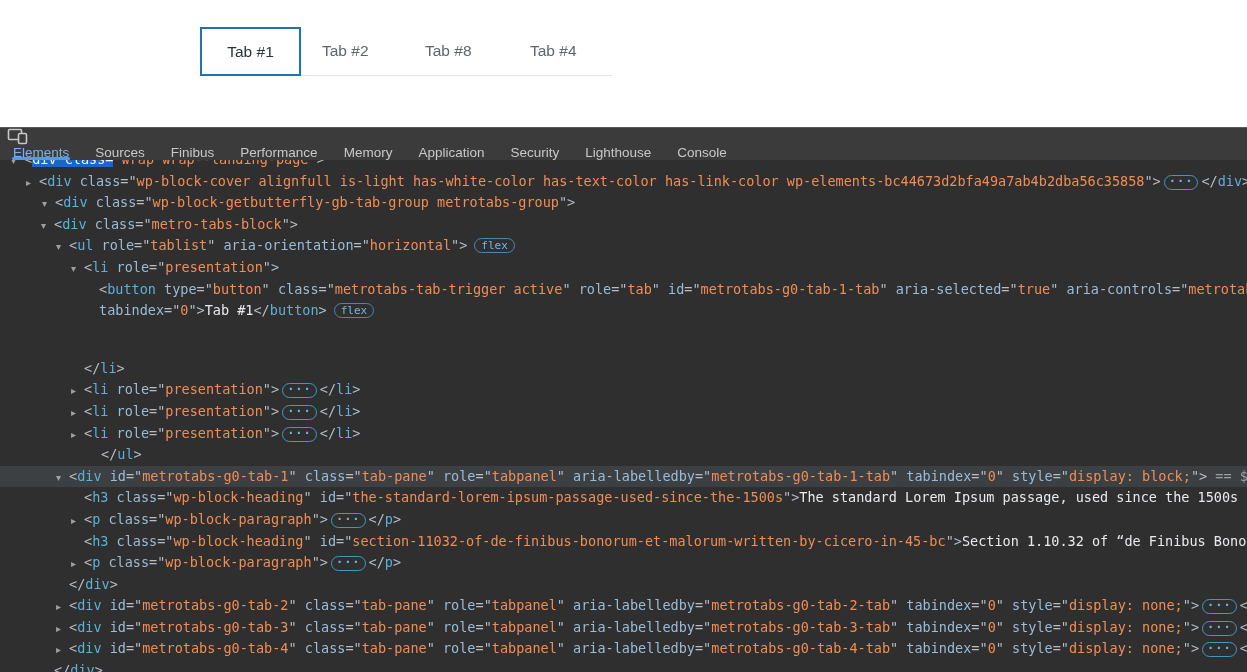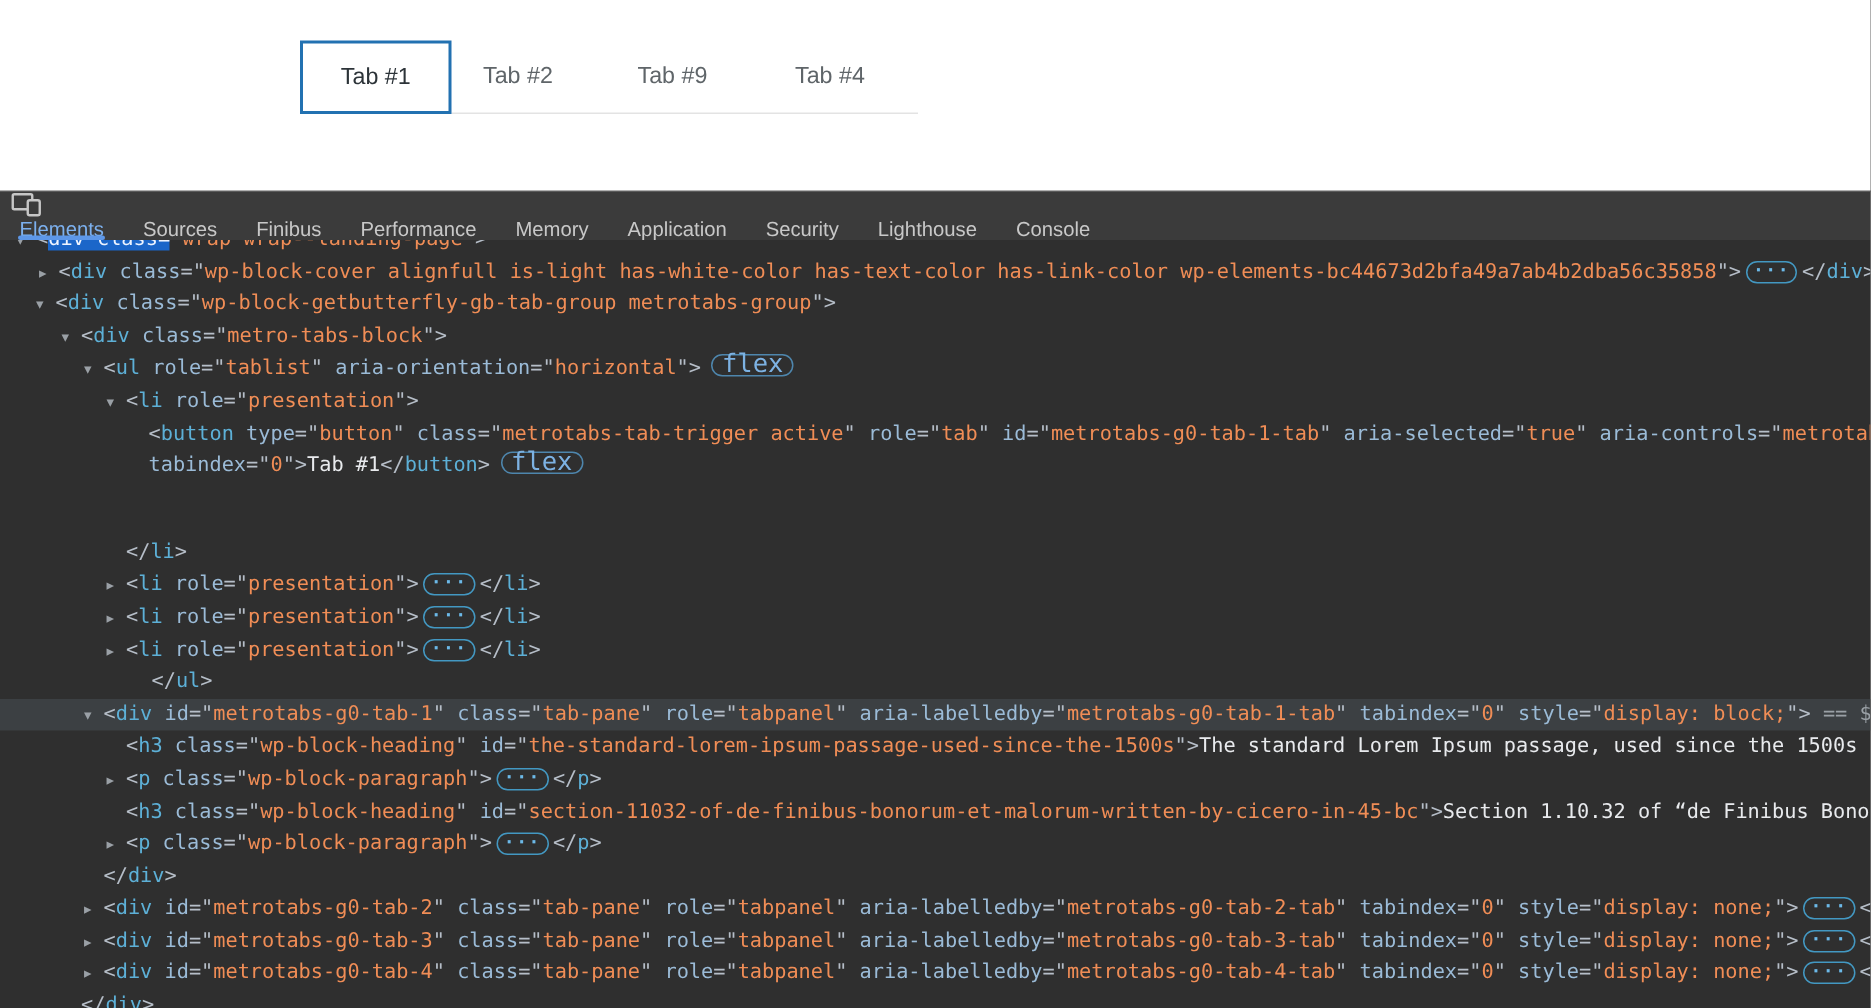--- a/index.html
+++ b/index.html
@@ -48,37 +48,37 @@
   }
   .sp  { color:#b6bec8; }
   .st  { color:#5db0d7; }
   .sa  { color:#9bbbd7; }
   .sv  { color:#f08d56; }
   .sx  { color:#e8eaed; }
   .seq { color:#9aa0a6; }
   .ssel{ background:#1b66c9; color:#eef4ff; }
   .badge-flex {
     display:inline-block; border:1px solid #4e86ad; color:#7db2e3; background:transparent;
-    border-radius:8px; font-size:17px; line-height:13px; padding:0 6px; margin-left:7px;
+    border-radius:8px; font-size:11px; line-height:13px; padding:0 6px; margin-left:7px;
     vertical-align:1px; font-family:"DejaVu Sans Mono", monospace;
   }
   .badge-dots {
     display:inline-block; border:1px solid #4398c2; color:#6cb9e8;
     border-radius:8px; font-size:12px; line-height:11px; padding:0 4px 2px;
     margin:0 3px; vertical-align:1px; letter-spacing:1px; font-weight:bold;
   }
 </style>
 </head>
 <body>
 
 <div class="page-area">
   <div class="pt-underline"></div>
   <div class="ptab active">Tab #1</div>
   <div class="ptab t2">Tab #2</div>
-  <div class="ptab t3">Tab #9</div>
+  <div class="ptab t3">Tab #8</div>
   <div class="ptab t4">Tab #4</div>
 </div>
 
 <div class="devtools">
   <div class="dt-toolbar">
     <div class="dt-devicebtn">
       <svg width="22" height="17" viewBox="0 0 22 17">
         <rect x="1.5" y="1.5" width="13" height="10" rx="1" fill="none" stroke="#c7c7c7" stroke-width="1.6"></rect>
         <rect x="11.5" y="5.5" width="8" height="10" rx="1.4" fill="#3b3b3b" stroke="#c7c7c7" stroke-width="1.6"></rect>
       </svg>
@@ -92,21 +92,21 @@
         <div class="dt-tab">Memory</div>
         <div class="dt-tab">Application</div>
         <div class="dt-tab">Security</div>
         <div class="dt-tab">Lighthouse</div>
         <div class="dt-tab">Console</div>
       </div>
   </div>
   <div class="dt-tree" id="dt-tree">
       <div class="trow clip" style="padding-left: 11px;"><span class="arr">▾</span><span class="sp">&lt;</span><span class="ssel">div class=</span><span class="sp">"</span><span class="sv">wrap wrap--landing-page</span><span class="sp">"&gt;</span></div>
       <div class="trow" style="padding-left: 26px;"><span class="arr">▸</span><span class="sp">&lt;</span><span class="st">div</span><span class="sa"> class</span><span class="sp">="</span><span class="sv">wp-block-cover alignfull is-light has-white-color has-text-color has-link-color wp-elements-bc44673d2bfa49a7ab4b2dba56c35858</span><span class="sp">"&gt;</span><span class="badge-dots">···</span><span class="sp">&lt;/</span><span class="st">div</span><span class="sp">&gt;</span></div>
-      <div class="trow" style="padding-left: 24px;"><span class="arr">▾</span><span class="sp">&lt;</span><span class="st">div</span><span class="sa"> class</span><span class="sp">="</span><span class="sv">wp-block-getbutterfly-gb-tab-group metrotabs-group</span><span class="sp">"&gt;</span></div>
+      <div class="trow" style="padding-left: 42px;"><span class="arr">▾</span><span class="sp">&lt;</span><span class="st">div</span><span class="sa"> class</span><span class="sp">="</span><span class="sv">wp-block-getbutterfly-gb-tab-group metrotabs-group</span><span class="sp">"&gt;</span></div>
       <div class="trow" style="padding-left: 41px;"><span class="arr">▾</span><span class="sp">&lt;</span><span class="st">div</span><span class="sa"> class</span><span class="sp">="</span><span class="sv">metro-tabs-block</span><span class="sp">"&gt;</span></div>
       <div class="trow" style="padding-left: 56px;"><span class="arr">▾</span><span class="sp">&lt;</span><span class="st">ul</span><span class="sa"> role</span><span class="sp">="</span><span class="sv">tablist</span><span class="sp">"</span><span class="sa"> aria-orientation</span><span class="sp">="</span><span class="sv">horizontal</span><span class="sp">"&gt;</span><span class="badge-flex">flex</span></div>
       <div class="trow" style="padding-left: 71px;"><span class="arr">▾</span><span class="sp">&lt;</span><span class="st">li</span><span class="sa"> role</span><span class="sp">="</span><span class="sv">presentation</span><span class="sp">"&gt;</span></div>
       <div class="trow" style="padding-left: 86px;"><span class="arr"></span><span class="sp">&lt;</span><span class="st">button</span><span class="sa"> type</span><span class="sp">="</span><span class="sv">button</span><span class="sp">"</span><span class="sa"> class</span><span class="sp">="</span><span class="sv">metrotabs-tab-trigger active</span><span class="sp">"</span><span class="sa"> role</span><span class="sp">="</span><span class="sv">tab</span><span class="sp">"</span><span class="sa"> id</span><span class="sp">="</span><span class="sv">metrotabs-g0-tab-1-tab</span><span class="sp">"</span><span class="sa"> aria-selected</span><span class="sp">="</span><span class="sv">true</span><span class="sp">"</span><span class="sa"> aria-controls</span><span class="sp">="</span><span class="sv">metrotabs-g0-tab-1</span></div>
       <div class="trow" style="padding-left: 86px;"><span class="arr"></span><span class="sa">tabindex</span><span class="sp">="</span><span class="sv">0</span><span class="sp">"&gt;</span><span class="sx">Tab #1</span><span class="sp">&lt;/</span><span class="st">button</span><span class="sp">&gt;</span><span class="badge-flex">flex</span></div>
       <div class="trow" style="padding-left: 71px; margin-top: 36px;"><span class="arr"></span><span class="sp">&lt;/</span><span class="st">li</span><span class="sp">&gt;</span></div>
       <div class="trow" style="padding-left: 71px;"><span class="arr">▸</span><span class="sp">&lt;</span><span class="st">li</span><span class="sa"> role</span><span class="sp">="</span><span class="sv">presentation</span><span class="sp">"&gt;</span><span class="badge-dots">···</span><span class="sp">&lt;/</span><span class="st">li</span><span class="sp">&gt;</span></div>
       <div class="trow" style="padding-left: 71px;"><span class="arr">▸</span><span class="sp">&lt;</span><span class="st">li</span><span class="sa"> role</span><span class="sp">="</span><span class="sv">presentation</span><span class="sp">"&gt;</span><span class="badge-dots">···</span><span class="sp">&lt;/</span><span class="st">li</span><span class="sp">&gt;</span></div>
       <div class="trow" style="padding-left: 71px;"><span class="arr">▸</span><span class="sp">&lt;</span><span class="st">li</span><span class="sa"> role</span><span class="sp">="</span><span class="sv">presentation</span><span class="sp">"&gt;</span><span class="badge-dots">···</span><span class="sp">&lt;/</span><span class="st">li</span><span class="sp">&gt;</span></div>
       <div class="trow" style="padding-left: 56px; margin-left: 32px;"><span class="arr"></span><span class="sp">&lt;/</span><span class="st">ul</span><span class="sp">&gt;</span></div>

